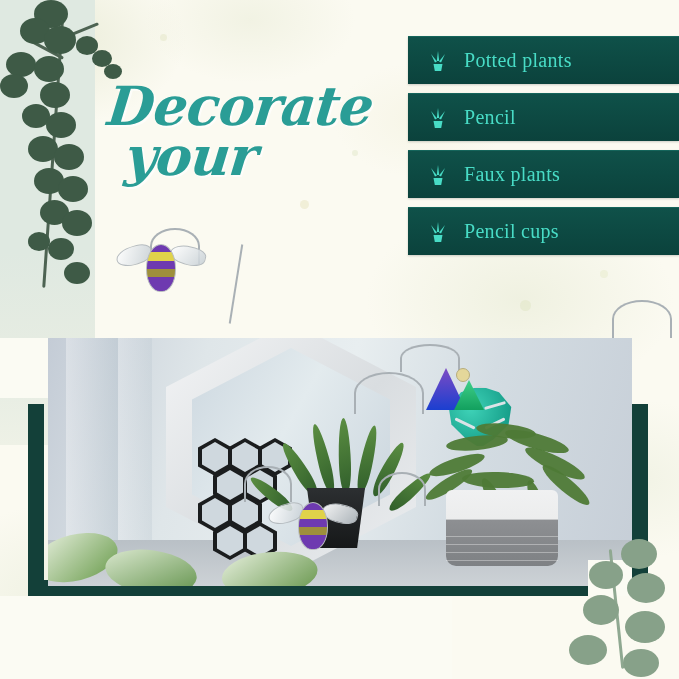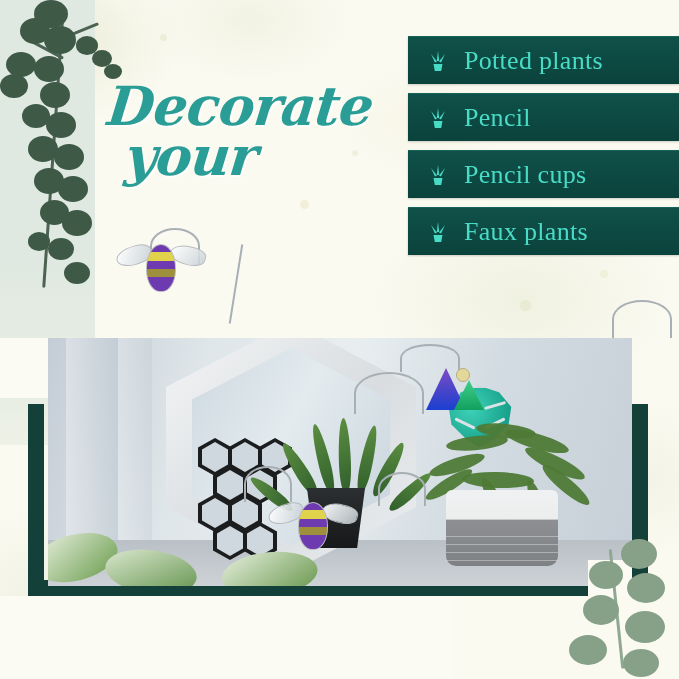--- a/index.html
+++ b/index.html
@@ -39,21 +39,21 @@
   .hl1{font-size:54px;display:block;transform:skewX(-6deg);}
   .hl2{font-size:54px;display:block;margin-left:18px;transform:skewX(-6deg);}
 
   
   .bars{position:absolute;left:408px;top:36px;width:271px;}
   .bar{position:relative;height:47px;margin-bottom:9px;
     background:linear-gradient(180deg,#0f5149 0%,#0b423c 100%);
     border-top:1px solid #15655b;
     display:flex;align-items:center;box-shadow:0 1px 2px rgba(0,0,0,.18);}
   .bar .pico{flex:0 0 auto;margin-left:18px;margin-right:14px;display:block;}
-  .bar .blabel{color:#48dcc6;font-size:26px;font-family:"Liberation Serif",serif;
+  .bar .blabel{color:#48dcc6;font-size:20px;font-family:"Liberation Serif",serif;
     letter-spacing:.3px;white-space:nowrap;}
 
   
   .frame-left{position:absolute;left:28px;top:404px;width:16px;height:192px;background:#134039;}
   .frame-left-foot{position:absolute;left:28px;top:580px;width:560px;height:16px;background:#134039;}
   .frame-right{position:absolute;left:632px;top:404px;width:16px;height:192px;background:#134039;}
   .frame-right-foot{position:absolute;left:452px;top:580px;width:196px;height:16px;background:#134039;}
 
   .photo{position:absolute;left:48px;top:338px;width:584px;height:248px;overflow:hidden;
     background:linear-gradient(180deg,#c9d3dc 0%,#d7dee4 55%,#cfd6da 100%);}
@@ -223,31 +223,31 @@
       <span class="blabel">Pencil</span>
     </div>
 
     <div class="bar">
       <svg class="pico" width="24" height="26" viewBox="0 0 24 26">
         <path d="M12 3 L13.2 13 L10.8 13 Z" fill="#48dcc6"></path>
         <path d="M5 6 L11 13.4 L9 14.4 Z" fill="#48dcc6"></path>
         <path d="M19 6 L13 13.4 L15 14.4 Z" fill="#48dcc6"></path>
         <path d="M7.5 16 L16.5 16 L15.2 23 L8.8 23 Z" fill="#48dcc6"></path>
       </svg>
-      <span class="blabel">Pencil cups</span>
+      <span class="blabel">Faux plants</span>
     </div>
 
     <div class="bar">
       <svg class="pico" width="24" height="26" viewBox="0 0 24 26">
         <path d="M12 3 L13.2 13 L10.8 13 Z" fill="#48dcc6"></path>
         <path d="M5 6 L11 13.4 L9 14.4 Z" fill="#48dcc6"></path>
         <path d="M19 6 L13 13.4 L15 14.4 Z" fill="#48dcc6"></path>
         <path d="M7.5 16 L16.5 16 L15.2 23 L8.8 23 Z" fill="#48dcc6"></path>
       </svg>
-      <span class="blabel">Faux plants</span>
+      <span class="blabel">Pencil cups</span>
     </div>
 
   </div>
 
   <div class="hook-top"></div>
   <div class="hook-top-stem"></div>
   <div class="bee-top">
     <div class="wing l"></div>
     <div class="wing r"></div>
     <div class="bee-body"></div>

